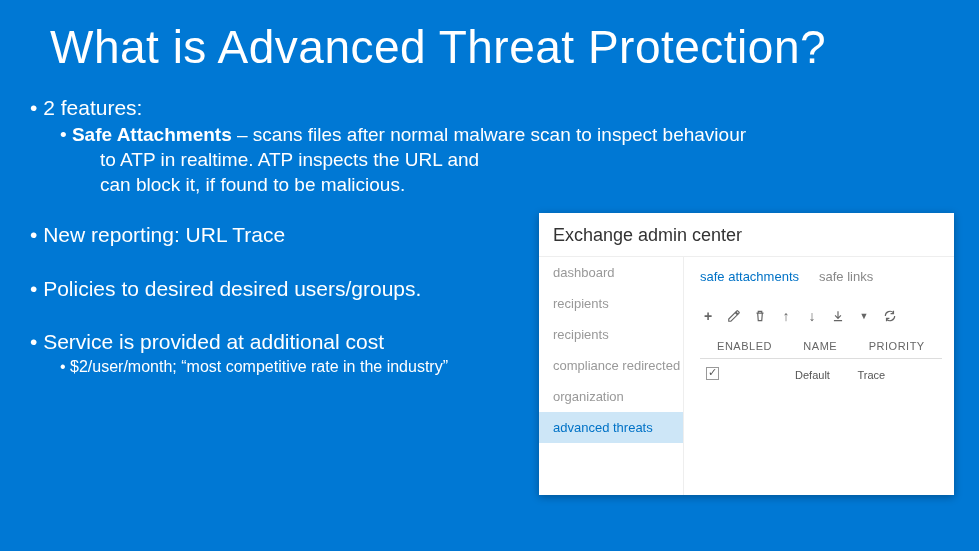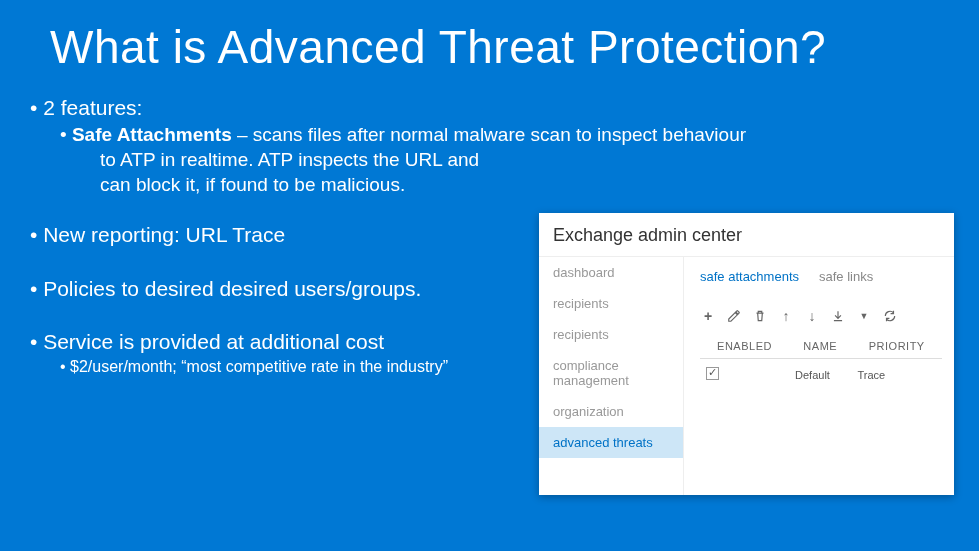--- a/index.html
+++ b/index.html
@@ -164,21 +164,21 @@
   <div class="bullet2" style="font-size:16px;">$2/user/month; “most competitive rate in the industry”</div>
 </div>
 
 <div class="panel">
   <div class="panel-title">Exchange admin center</div>
   <div class="panel-body">
     <div class="panel-nav">
       <div class="nav-item">dashboard</div>
       <div class="nav-item">recipients</div>
       <div class="nav-item">recipients</div>
-      <div class="nav-item">compliance management</div>
+      <div class="nav-item">compliance redirected</div>
       <div class="nav-item">organization</div>
       <div class="nav-item active">advanced threats</div>
     </div>
     <div class="panel-main">
       <div class="tabs">
         <span class="tab active">safe attachments</span>
         <span class="tab">safe links</span>
       </div>
       <div class="toolbar">
         <span class="tb-icon">+</span>

